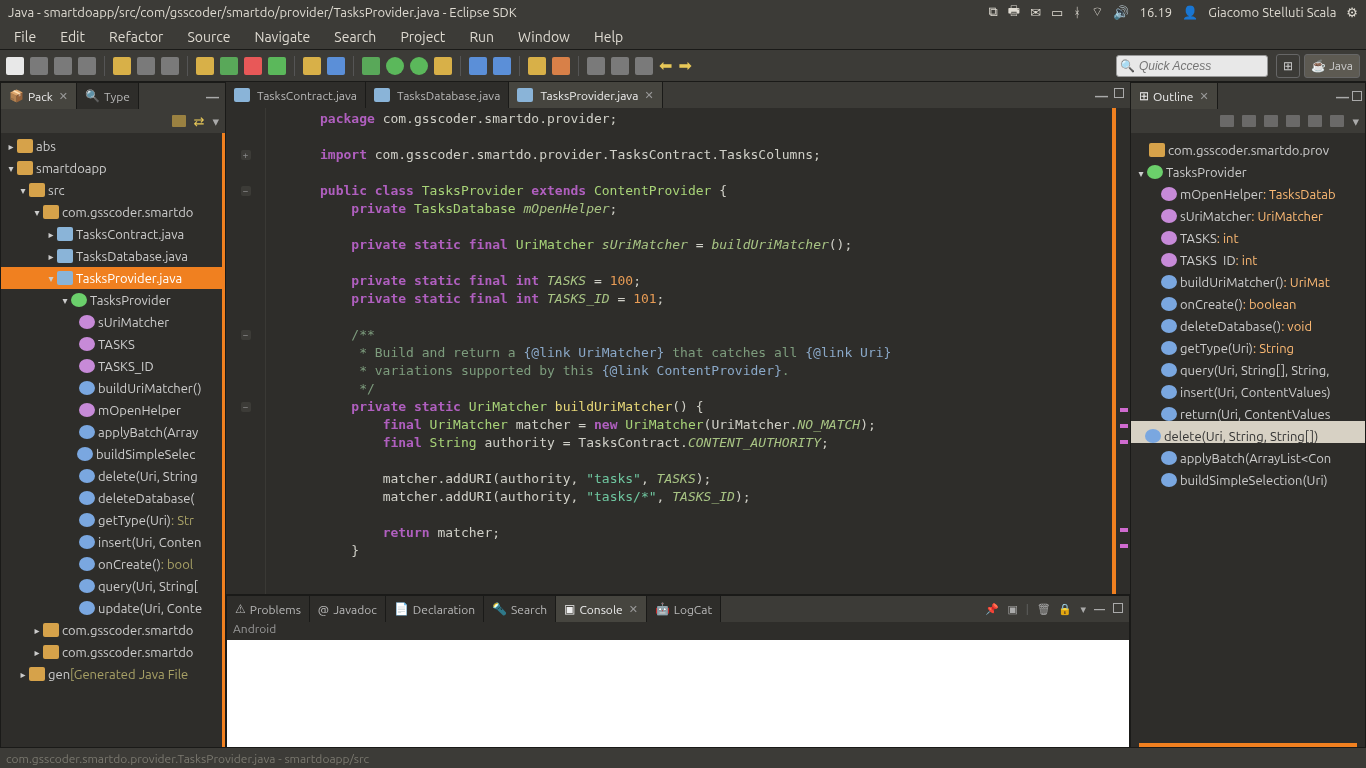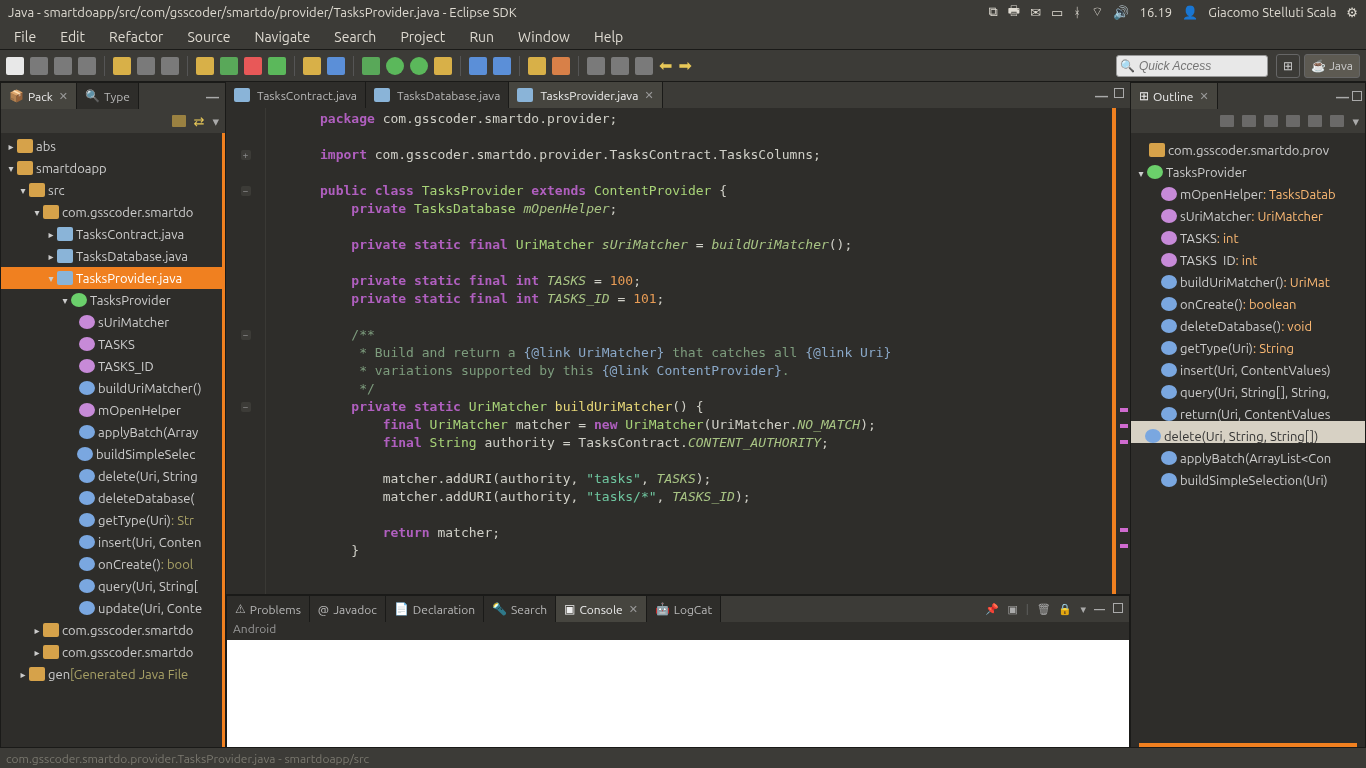--- a/index.html
+++ b/index.html
@@ -471,25 +471,25 @@
             <span>deleteDatabase()</span>
             <span class="sig"> : void</span>
           </div>
         <div class="outline-row" style="padding-left:30px">
             <span class="ic ic-method"></span>
             <span>getType(Uri)</span>
             <span class="sig"> : String</span>
           </div>
         <div class="outline-row" style="padding-left:30px">
             <span class="ic ic-method"></span>
+            <span>query(Uri, String[], String, </span>
+          </div>
+        <div class="outline-row" style="padding-left:30px">
+            <span class="ic ic-method"></span>
             <span>insert(Uri, ContentValues)</span>
-          </div>
-        <div class="outline-row" style="padding-left:30px">
-            <span class="ic ic-method"></span>
-            <span>query(Uri, String[], String, </span>
           </div>
         <div class="outline-row" style="padding-left:30px">
             <span class="ic ic-method"></span>
             <span>return(Uri, ContentValues</span>
           </div>
         <div class="outline-row sel" style="padding-left:14px">
             <span class="ic ic-method"></span>
             <span>delete(Uri, String, String[])</span>
           </div>
         <div class="outline-row" style="padding-left:30px">

